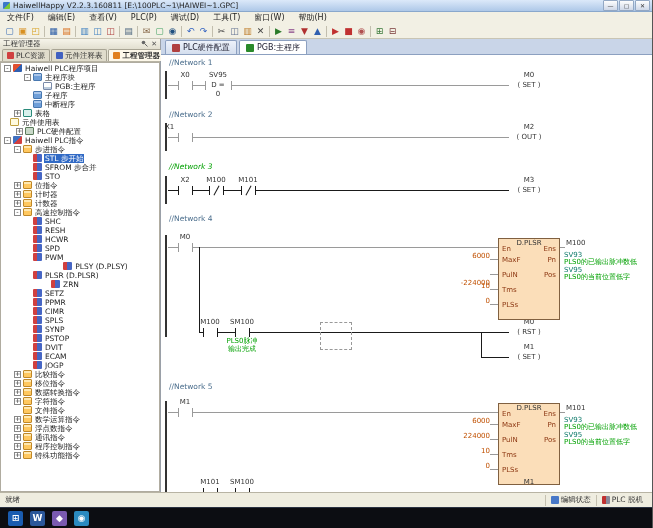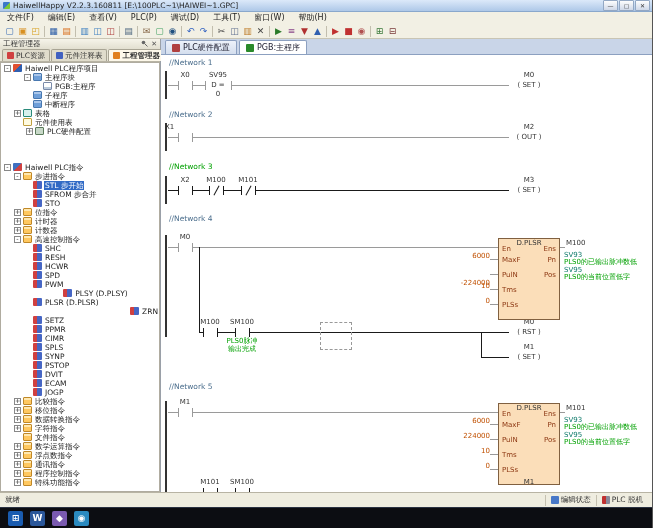--- a/index.html
+++ b/index.html
@@ -168,39 +168,39 @@
           <span>工程管理器</span>
         </div>
       </div>
     <div id="tree">
         <div class="trow" style="padding-left: 3px;"><span class="expander">-</span><span class="ico ico-proj"></span><span class="tlabel">Haiwell PLC程序项目</span></div>
         <div class="trow" style="padding-left: 23px;"><span class="expander">-</span><span class="ico ico-folder"></span><span class="tlabel">主程序块</span></div>
         <div class="trow" style="padding-left: 33px;"><span style="display: inline-block; width: 9px;"></span><span class="ico ico-doc"></span><span class="tlabel">PGB:主程序</span></div>
         <div class="trow" style="padding-left: 23px;"><span style="display: inline-block; width: 9px;"></span><span class="ico ico-folder"></span><span class="tlabel">子程序</span></div>
         <div class="trow" style="padding-left: 23px;"><span style="display: inline-block; width: 9px;"></span><span class="ico ico-folder"></span><span class="tlabel">中断程序</span></div>
         <div class="trow" style="padding-left: 13px;"><span class="expander">+</span><span class="ico ico-table"></span><span class="tlabel">表格</span></div>
-        <div class="trow" style="padding-left: 13px;"><span style="display: inline-block; width: 9px;"></span><span class="ico ico-list"></span><span class="tlabel">元件使用表</span></div>
-        <div class="trow" style="padding-left: 25px;"><span class="expander">+</span><span class="ico ico-hw"></span><span class="tlabel">PLC硬件配置</span></div>
-        <div class="trow" style="padding-left: 3px; margin-top: 27px;"><span class="expander">-</span><span class="ico ico-proj2"></span><span class="tlabel">Haiwell PLC指令</span></div>
+        <div class="trow" style=""><span style="display: inline-block; width: 9px;"></span><span class="ico ico-list"></span><span class="tlabel">元件使用表</span></div>
+        <div class="trow" style="padding-left: 15px;"><span class="expander">+</span><span class="ico ico-hw"></span><span class="tlabel">PLC硬件配置</span></div>
+        <div class="trow" style="padding-left: 3px;"><span class="expander">-</span><span class="ico ico-proj2"></span><span class="tlabel">Haiwell PLC指令</span></div>
         <div class="trow" style="padding-left: 13px;"><span class="expander">-</span><span class="ico ico-cat"></span><span class="tlabel">步进指令</span></div>
         <div class="trow" style="padding-left: 23px;"><span style="display: inline-block; width: 9px;"></span><span class="ico ico-fn"></span><span class="tlabel sel">STL 步开始</span></div>
         <div class="trow" style="padding-left: 23px;"><span style="display: inline-block; width: 9px;"></span><span class="ico ico-fn"></span><span class="tlabel">SFROM 步合并</span></div>
         <div class="trow" style="padding-left: 23px;"><span style="display: inline-block; width: 9px;"></span><span class="ico ico-fn"></span><span class="tlabel">STO</span></div>
         <div class="trow" style="padding-left: 13px;"><span class="expander">+</span><span class="ico ico-cat"></span><span class="tlabel">位指令</span></div>
         <div class="trow" style="padding-left: 13px;"><span class="expander">+</span><span class="ico ico-cat"></span><span class="tlabel">计时器</span></div>
         <div class="trow" style="padding-left: 13px;"><span class="expander">+</span><span class="ico ico-cat"></span><span class="tlabel">计数器</span></div>
         <div class="trow" style="padding-left: 13px;"><span class="expander">-</span><span class="ico ico-cat"></span><span class="tlabel">高速控制指令</span></div>
         <div class="trow" style="padding-left: 23px;"><span style="display: inline-block; width: 9px;"></span><span class="ico ico-fn"></span><span class="tlabel">SHC</span></div>
         <div class="trow" style="padding-left: 23px;"><span style="display: inline-block; width: 9px;"></span><span class="ico ico-fn"></span><span class="tlabel">RESH</span></div>
         <div class="trow" style="padding-left: 23px;"><span style="display: inline-block; width: 9px;"></span><span class="ico ico-fn"></span><span class="tlabel">HCWR</span></div>
         <div class="trow" style="padding-left: 23px;"><span style="display: inline-block; width: 9px;"></span><span class="ico ico-fn"></span><span class="tlabel">SPD</span></div>
         <div class="trow" style="padding-left: 23px;"><span style="display: inline-block; width: 9px;"></span><span class="ico ico-fn"></span><span class="tlabel">PWM</span></div>
         <div class="trow" style="padding-left: 23px; text-align: center;"><span style="display: inline-block; width: 9px;"></span><span class="ico ico-fn"></span><span class="tlabel">PLSY (D.PLSY)</span></div>
         <div class="trow" style="padding-left: 23px;"><span style="display: inline-block; width: 9px;"></span><span class="ico ico-fn"></span><span class="tlabel">PLSR (D.PLSR)</span></div>
-        <div class="trow" style="padding-left: 41px; text-align: right;"><span style="display: inline-block; width: 9px;"></span><span class="ico ico-fn"></span><span class="tlabel">ZRN</span></div>
+        <div class="trow" style="padding-left: 41px;"><span style="display: inline-block; width: 9px;"></span><span class="ico ico-fn"></span><span class="tlabel">ZRN</span></div>
         <div class="trow" style="padding-left: 23px;"><span style="display: inline-block; width: 9px;"></span><span class="ico ico-fn"></span><span class="tlabel">SETZ</span></div>
         <div class="trow" style="padding-left: 23px;"><span style="display: inline-block; width: 9px;"></span><span class="ico ico-fn"></span><span class="tlabel">PPMR</span></div>
         <div class="trow" style="padding-left: 23px;"><span style="display: inline-block; width: 9px;"></span><span class="ico ico-fn"></span><span class="tlabel">CIMR</span></div>
         <div class="trow" style="padding-left: 23px;"><span style="display: inline-block; width: 9px;"></span><span class="ico ico-fn"></span><span class="tlabel">SPLS</span></div>
         <div class="trow" style="padding-left: 23px;"><span style="display: inline-block; width: 9px;"></span><span class="ico ico-fn"></span><span class="tlabel">SYNP</span></div>
         <div class="trow" style="padding-left: 23px;"><span style="display: inline-block; width: 9px;"></span><span class="ico ico-fn"></span><span class="tlabel">PSTOP</span></div>
         <div class="trow" style="padding-left: 23px;"><span style="display: inline-block; width: 9px;"></span><span class="ico ico-fn"></span><span class="tlabel">DVIT</span></div>
         <div class="trow" style="padding-left: 23px;"><span style="display: inline-block; width: 9px;"></span><span class="ico ico-fn"></span><span class="tlabel">ECAM</span></div>
         <div class="trow" style="padding-left: 23px;"><span style="display: inline-block; width: 9px;"></span><span class="ico ico-fn"></span><span class="tlabel">JOGP</span></div>
         <div class="trow" style="padding-left: 13px;"><span class="expander">+</span><span class="ico ico-cat"></span><span class="tlabel">比较指令</span></div>
@@ -223,21 +223,21 @@
           <span>PLC硬件配置</span>
         </div>
         <div class="etab active">
           <div class="etabico" style="background: rgb(42, 138, 42);"></div>
           <span>PGB:主程序</span>
         </div>
       </div>
     <div id="canvas">
         <div class="ltxt" style="left: 8px; top: 4px; width: 200px; text-align: left; color: rgb(74, 109, 140); font-size: 7.5px;">//Network 1</div>
         <div class="ltxt" style="left: 8px; top: 56px; width: 200px; text-align: left; color: rgb(74, 109, 140); font-size: 7.5px;">//Network 2</div>
-        <div class="ltxt" style="left: 8px; top: 108px; width: 200px; text-align: left; color: rgb(0, 160, 0); font-size: 7.5px;">//Network 3</div>
+        <div class="ltxt" style="left: 8px; top: 108px; width: 200px; text-align: left; color: rgb(0, 160, 0); font-size: 7.5px; font-style: italic;">//Network 3</div>
         <div class="ltxt" style="left: 8px; top: 160px; width: 200px; text-align: left; color: rgb(74, 109, 140); font-size: 7.5px;">//Network 4</div>
         <div class="ltxt" style="left: 8px; top: 328px; width: 200px; text-align: left; color: rgb(74, 109, 140); font-size: 7.5px;">//Network 5</div>
         <div class="wire" style="left: 4px; top: 16px; width: 2px; height: 28px; background: rgb(51, 51, 51);"></div>
         <div class="wire" style="left: 7px; top: 30px; width: 345px; height: 1px; background: rgb(154, 154, 154);"></div>
         <div class="wire" style="left: 18px; top: 30px; width: 13px; height: 1px; background: rgb(255, 255, 255);"></div>
         <div class="wire" style="left: 17px; top: 26px; width: 1px; height: 9px; background: rgb(154, 154, 154);"></div>
         <div class="wire" style="left: 31px; top: 26px; width: 1px; height: 9px; background: rgb(154, 154, 154);"></div>
         <div class="ltxt" style="left: 4px; top: 17px; width: 40px; text-align: center; color: rgb(51, 51, 51);">X0</div>
         <div style="position: absolute; left: 16px; top: 23px; width: 16px; height: 14px;"></div>
         <div class="wire" style="left: 45px; top: 30px; width: 25px; height: 1px; background: rgb(255, 255, 255);"></div>

